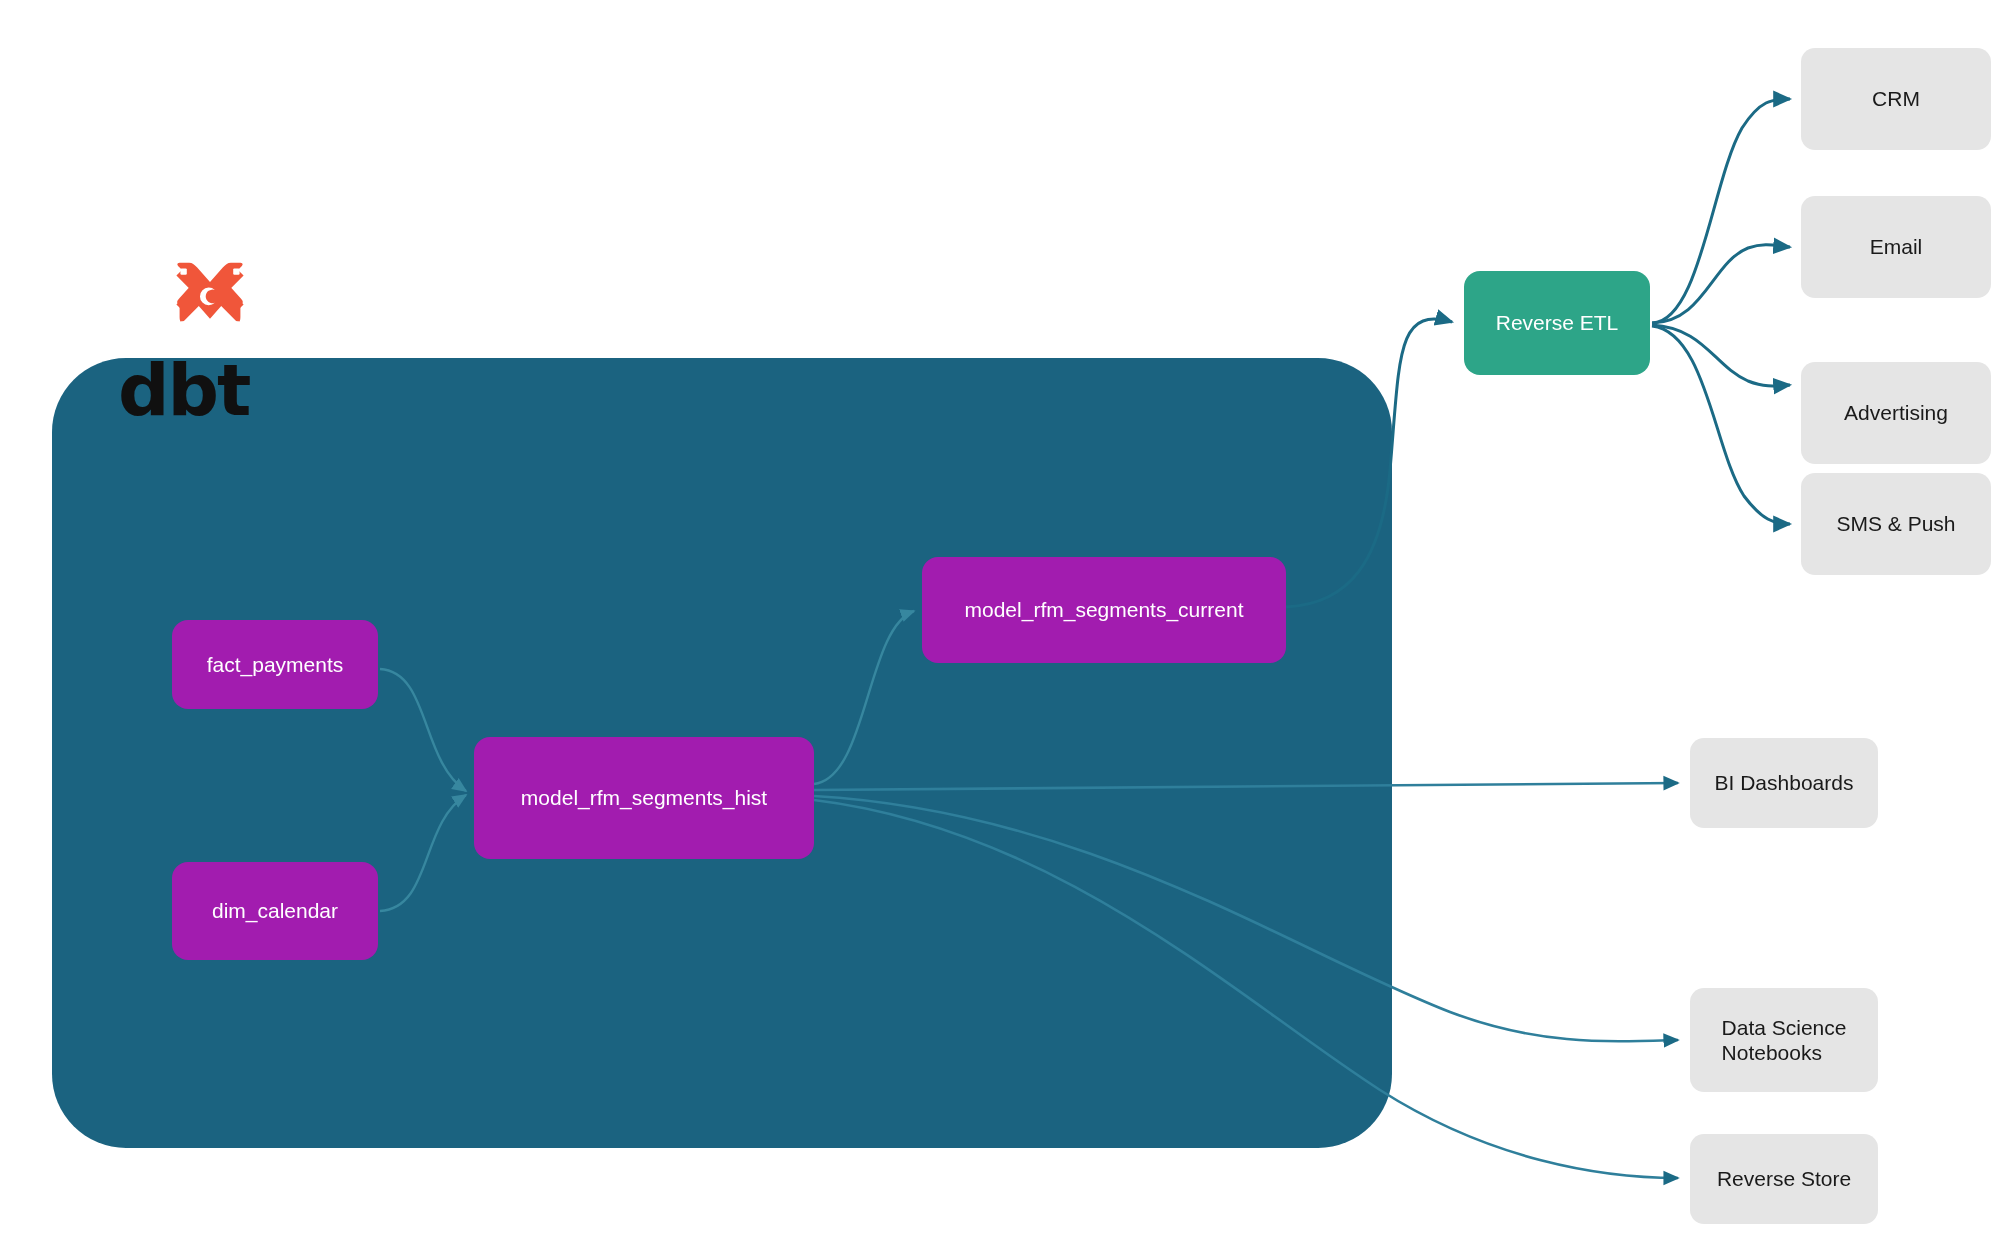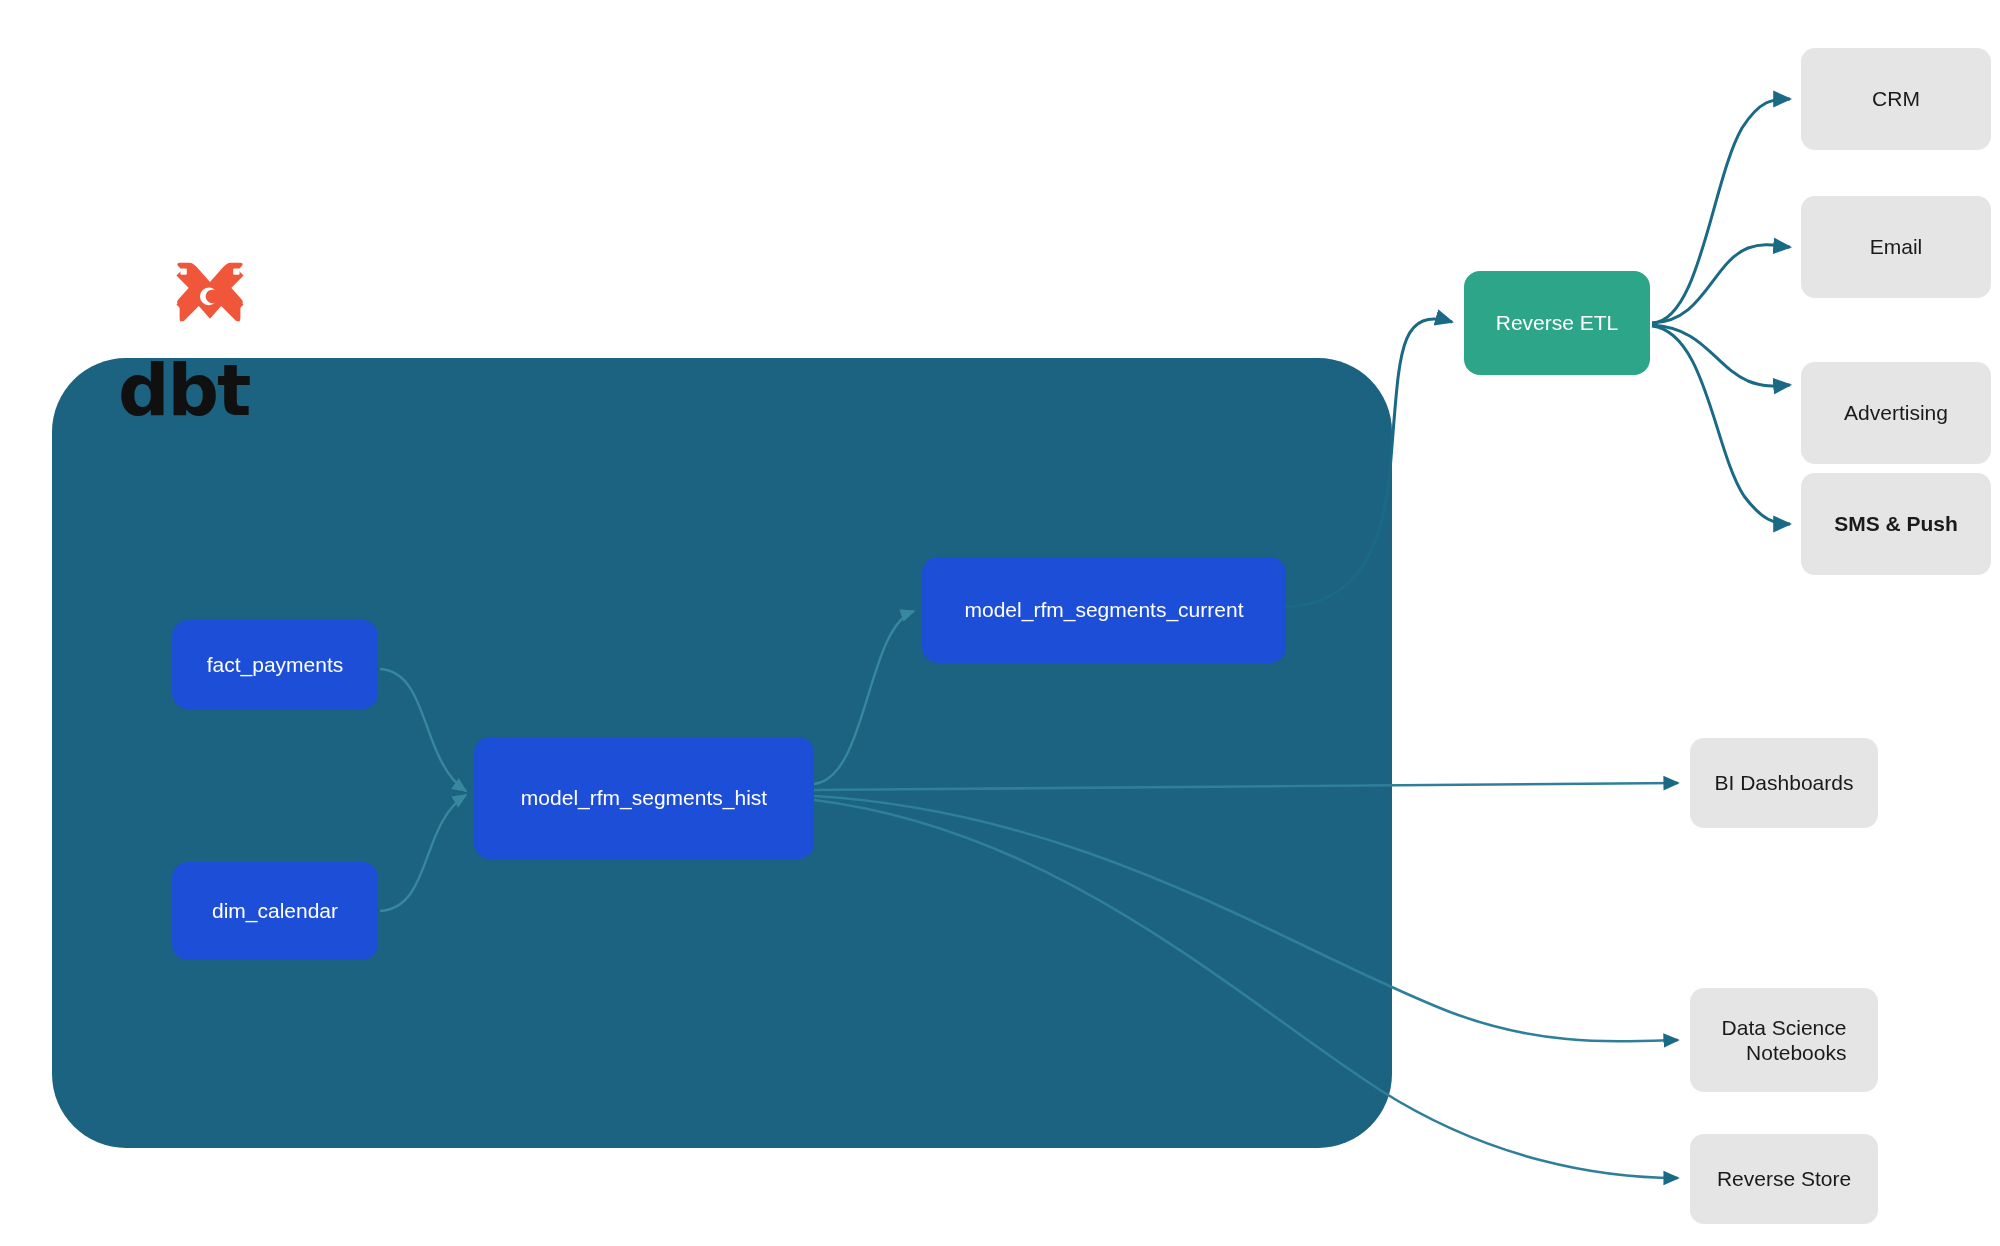--- a/index.html
+++ b/index.html
@@ -47,27 +47,27 @@
     line-height: 1;
     margin-top: 2px;
   }
 
   
   .node {
     position: absolute;
     display: flex;
     align-items: center;
     justify-content: center;
-    text-align: right;
+    text-align: left;
     box-sizing: border-box;
     border-radius: 14px;
     line-height: 1.2;
   }
   .node-model {
-    background: #1d4ed8;
+    background: #a21caf;
     color: #ffffff;
     font-size: 21px;
     border-radius: 16px;
   }
   .node-etl {
     background: #2da588;
     color: #ffffff;
     font-size: 21px;
     border-radius: 16px;
   }
@@ -80,21 +80,21 @@
 
   
   #node-fact-payments      { left: 172px;  top: 620px;  width: 206px; height: 89px; }
   #node-dim-calendar       { left: 172px;  top: 862px;  width: 206px; height: 98px; }
   #node-rfm-hist           { left: 474px;  top: 737px;  width: 340px; height: 122px; }
   #node-rfm-current        { left: 922px;  top: 557px;  width: 364px; height: 106px; }
   #node-reverse-etl        { left: 1464px; top: 271px;  width: 186px; height: 104px; }
   #node-crm                { left: 1801px; top: 48px;   width: 190px; height: 102px; }
   #node-email              { left: 1801px; top: 196px;  width: 190px; height: 102px; }
   #node-advertising        { left: 1801px; top: 334px;  width: 190px; height: 102px; margin-top: 28px; }
-  #node-sms-push           { left: 1801px; top: 473px;  width: 190px; height: 102px; font-weight: bold; }
+  #node-sms-push           { left: 1801px; top: 473px;  width: 190px; height: 102px; }
   #node-bi-dashboards      { left: 1690px; top: 738px;  width: 188px; height: 90px;  }
   #node-ds-notebooks       { left: 1690px; top: 988px;  width: 188px; height: 104px; }
   #node-feature-store      { left: 1690px; top: 1134px; width: 188px; height: 90px;  }
 </style>
 </head>
 <body>
 
 <svg id="canvas" viewBox="0 0 2000 1246" xmlns="http://www.w3.org/2000/svg">
   <defs>
     <marker id="arrow-dark" viewBox="0 0 10 10" refX="8" refY="5" markerWidth="7" markerHeight="7" orient="auto-start-reverse">

